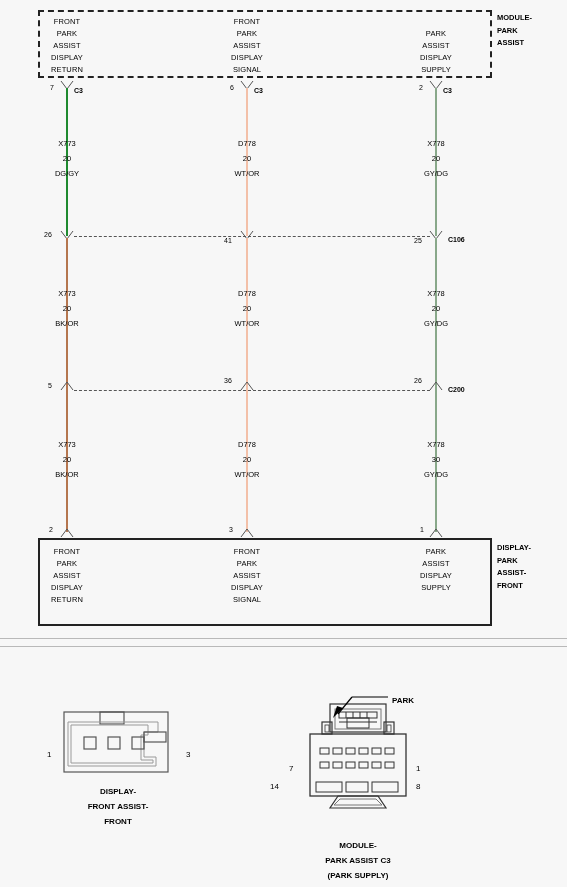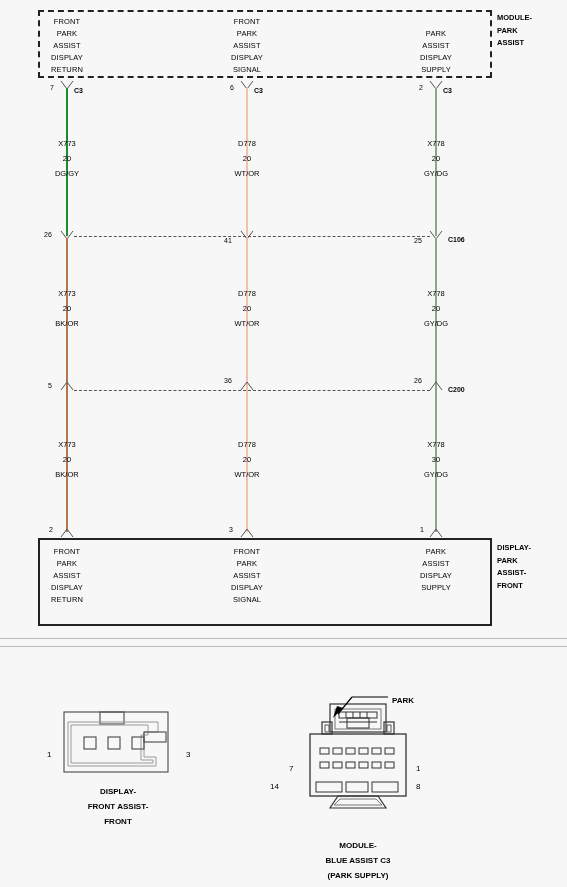--- a/index.html
+++ b/index.html
@@ -379,17 +379,17 @@
   </svg>
   <div class="conn-note" style="left:392px; top:696px;">PARK</div>
 
   <div class="conn-pin" style="left:289px; top:764px;">7</div>
   <div class="conn-pin" style="left:270px; top:782px;">14</div>
   <div class="conn-pin" style="left:416px; top:764px;">1</div>
   <div class="conn-pin" style="left:416px; top:782px;">8</div>
 
   <div class="conn-caption" style="left:358px; top:838px;">
     <div>MODULE-</div>
-    <div>BLUE ASSIST C3</div>
+    <div>PARK ASSIST C3</div>
     <div>(PARK SUPPLY)</div>
   </div>
 
 </div>
 
 </body></html>

